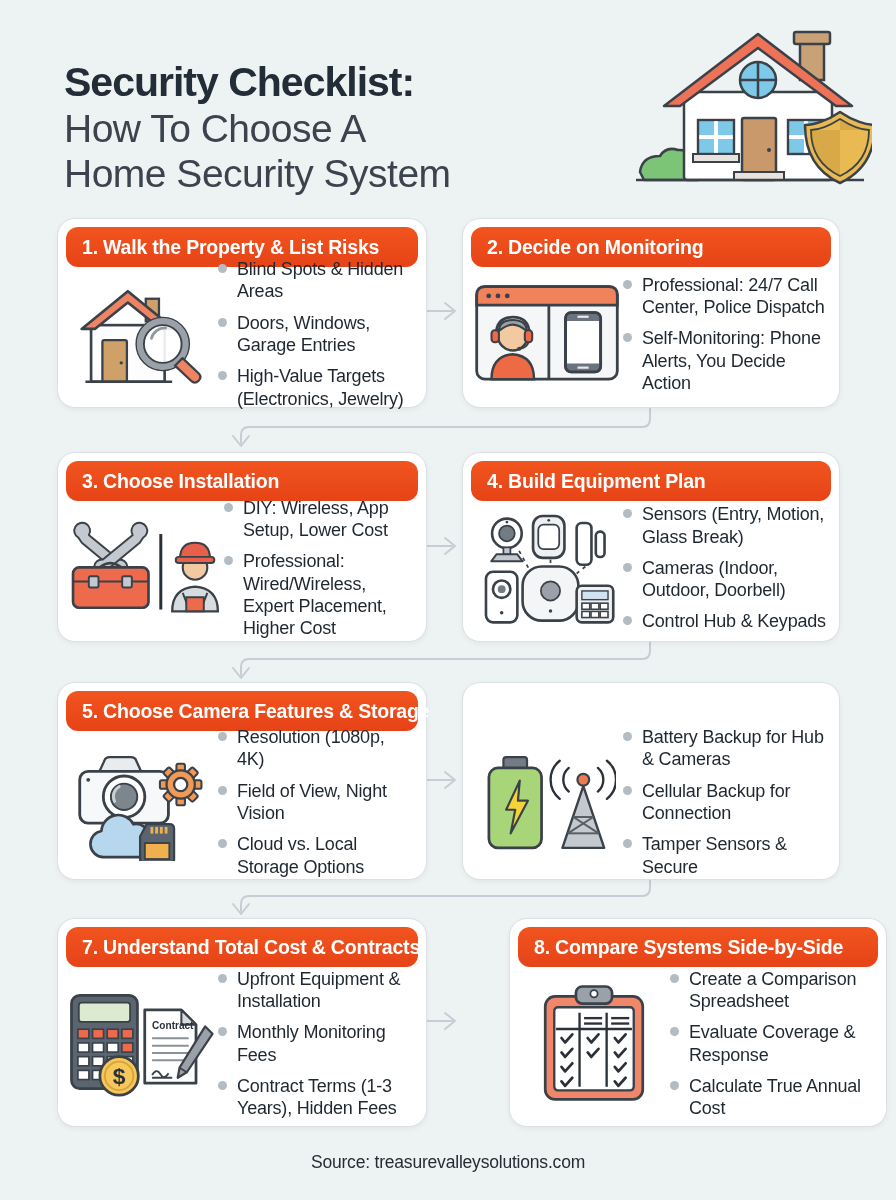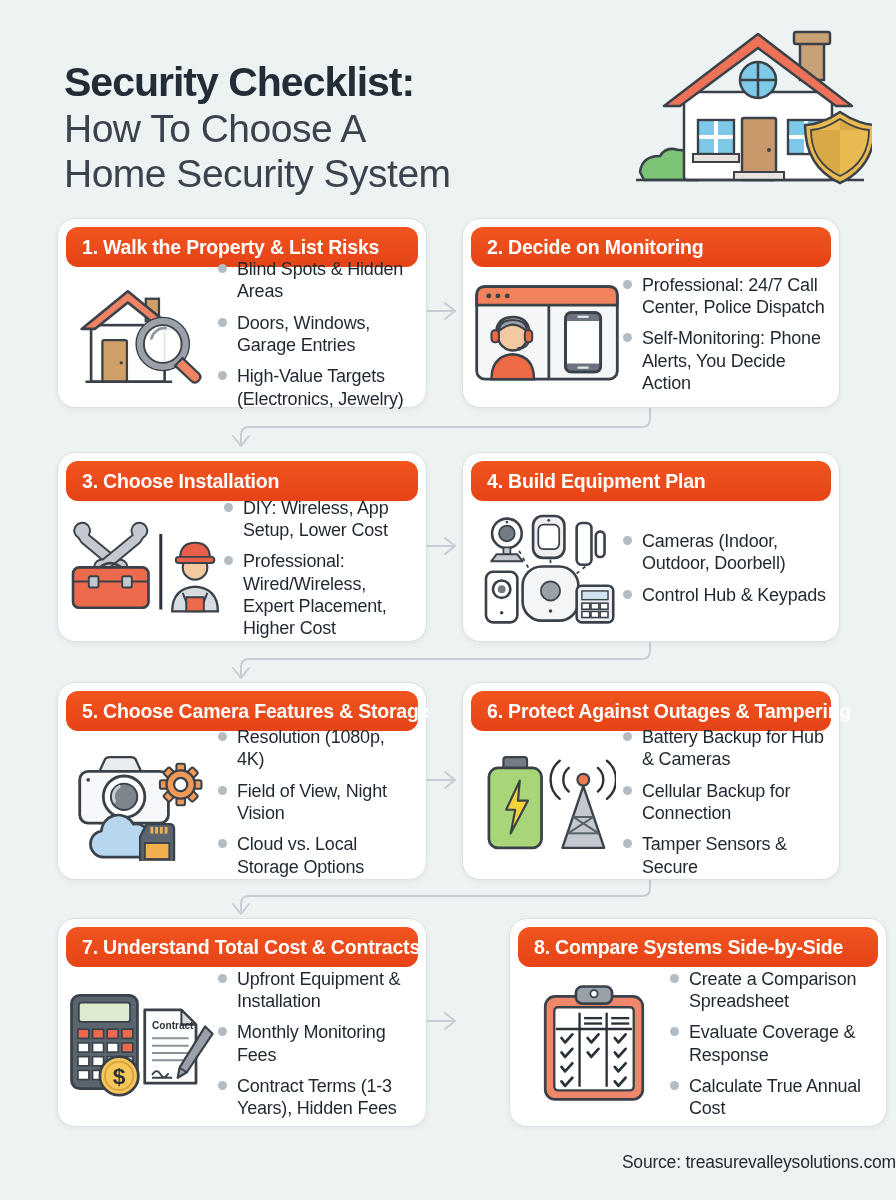--- a/index.html
+++ b/index.html
@@ -51,21 +51,21 @@
   #card-2{left:462px;top:218px;width:376px;height:188px;}
   #card-3{left:57px;top:452px;width:368px;height:188px;}
   #card-4{left:462px;top:452px;width:376px;height:188px;}
   #card-5{left:57px;top:682px;width:368px;height:196px;}
   #card-6{left:462px;top:682px;width:376px;height:196px;}
   #card-7{left:57px;top:918px;width:368px;height:207px;}
   #card-8{left:462px;top:918px;width:376px;height:207px;margin-left:47px;}
 
   
   .footer{
-    position:absolute;left:0;right:0;top:1152px;text-align:right;
+    position:absolute;left:0;right:0;top:1152px;text-align:center;
     font-size:17.5px;color:#252c34;letter-spacing:-0.2px;
   }
   svg text{font-family:"Liberation Sans","DejaVu Sans",sans-serif;}
 </style>
 </head>
 <body>
 
 <div class="canvas">
 
   <svg class="connectors" width="896" height="1200" viewBox="0 0 896 1200">
@@ -273,20 +273,24 @@
               <rect x="139" y="108" width="9" height="7"></rect>
             <rect x="118" y="117.5" width="9" height="7"></rect>
               <rect x="128.5" y="117.5" width="9" height="7"></rect>
               <rect x="139" y="117.5" width="9" height="7"></rect>
           </g>
         </svg>
       </div>
       <ul class="bullets">
         <li>
             <span class="dot"></span>
+            <span>Sensors (Entry, Motion, Glass Break)</span>
+          </li>
+        <li>
+            <span class="dot"></span>
             <span>Cameras (Indoor, Outdoor, Doorbell)</span>
           </li>
         <li>
             <span class="dot"></span>
             <span>Control Hub &amp; Keypads</span>
           </li>
       </ul>
     </div>
   </div>
 
@@ -339,23 +343,20 @@
           </li>
         <li>
             <span class="dot"></span>
             <span>Cloud vs. Local Storage Options</span>
           </li>
       </ul>
     </div>
   </div>
 
   <div class="card" id="card-6">
-    <div class="card-header">
-      <span>6. Protect Against Outages &amp; Tampering</span>
-    </div>
     <div class="card-body">
       <div class="icon-wrap">
         <svg width="138" viewBox="0 0 152 120">
           <rect x="28" y="10" width="26" height="14" rx="3" fill="#737b84" stroke="#3a4149" stroke-width="2.4"></rect>
           <rect x="12" y="22" width="58" height="88" rx="10" fill="#a8d578" stroke="#3a4149" stroke-width="3"></rect>
           <polygon points="46,36 31,68 41,68 36,94 55,58 44,58" fill="#f5d338" stroke="#3a4149" stroke-width="2.4" stroke-linejoin="round"></polygon>
           <g fill="none" stroke="#2b3138" stroke-width="2.6" stroke-linecap="round">
             <path d="M100,22 A17,17 0 0 0 100,48"></path>
             <path d="M90,14 A27,27 0 0 0 90,56"></path>
             <path d="M132,22 A17,17 0 0 1 132,48"></path>

